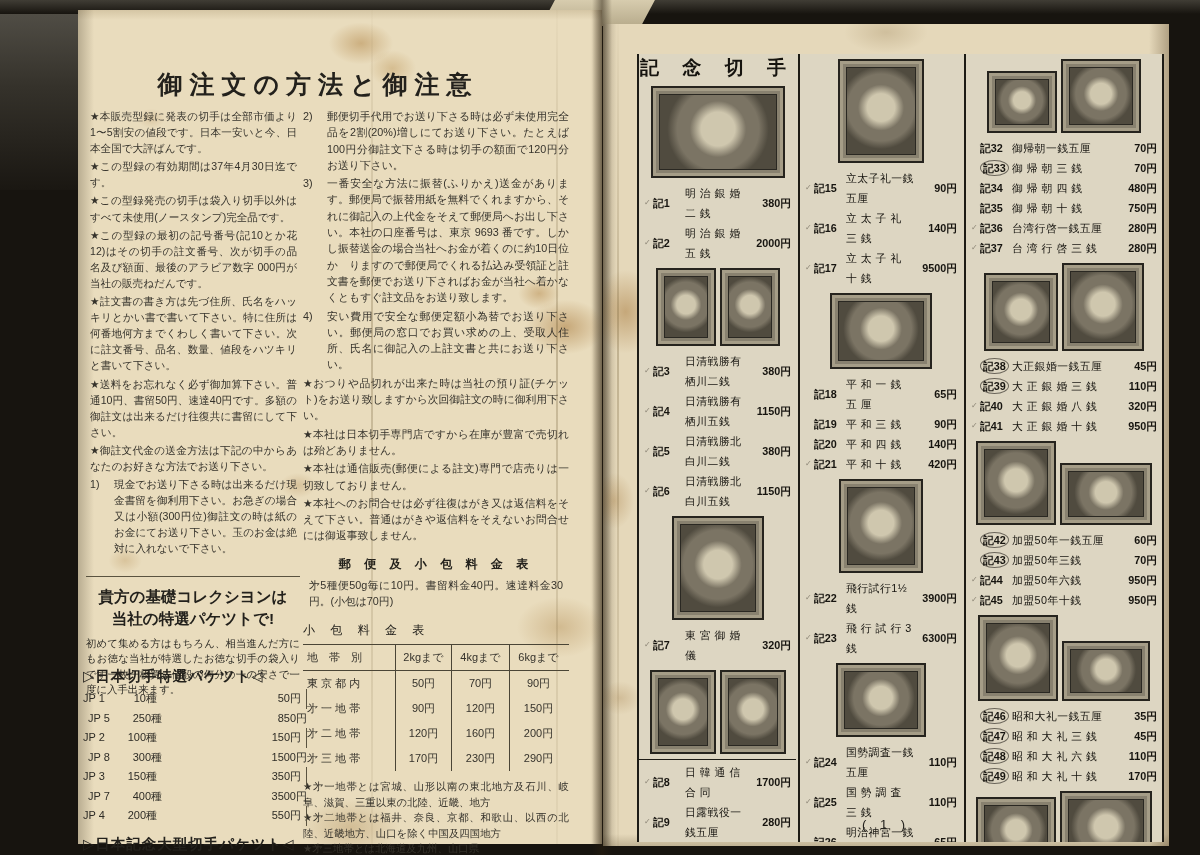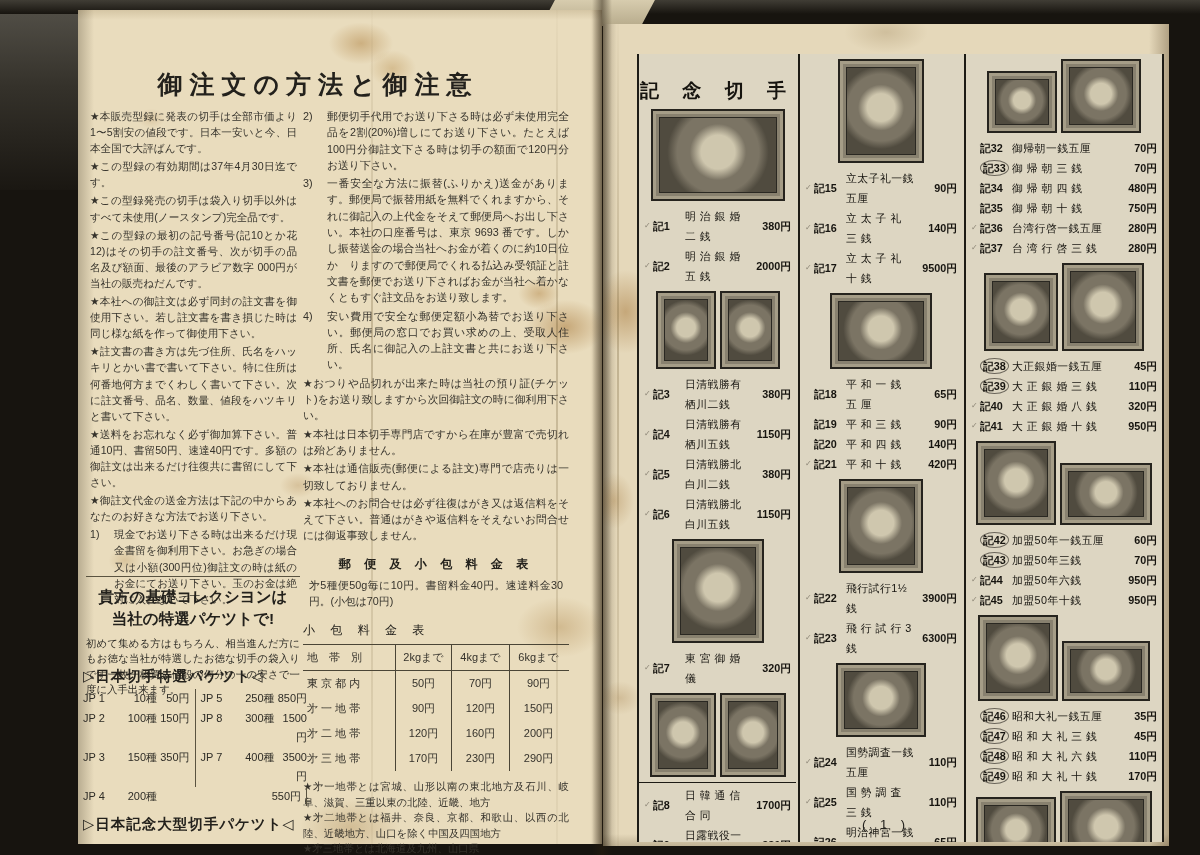--- a/index.html
+++ b/index.html
@@ -69,37 +69,37 @@
   .trow{display:grid;grid-template-columns:92px 56px 58px 58px;font-size:11px;line-height:25px;}
   .trow span{padding:0 4px;}
   .trow span + span{border-left:1px solid #4a4536;text-align:center;}
   .trow.head{border-bottom:1.5px solid #4a4536;}
   .zone-notes{margin-top:8px;font-size:10.4px;line-height:15.6px;}
   .promo{position:absolute;left:8px;top:538px;width:214px;border-top:1.5px solid #5a5340;padding-top:9px;margin-top:28px;}
   .promo h3{font-size:15.5px;font-weight:bold;text-align:center;line-height:22px;margin:0 0 6px;color:#23211c;}
   .promo p{font-size:10.4px;line-height:15.4px;text-align:justify;margin:0;}
   .packets{position:absolute;left:5px;top:648px;width:224px;}
   .pk-title{font-size:14.5px;font-weight:bold;letter-spacing:1px;margin:9px 0 3px;color:#23211c;}
-  .pk-row{display:flex;font-size:11px;line-height:19.5px;}
+  .pk-row{display:flex;font-size:11px;line-height:19.5px;flex-direction:column;}
   .pk-pane{flex:1;display:flex;}
   .pk-pane.l{border-right:1px solid #5a5340;padding-right:5px;}
   .pk-pane.r{padding-left:5px;}
   .pk-pane .pid{width:30px;}
   .pk-pane .qty{width:44px;text-align:right;}
   .pk-pane .prc{flex:1;text-align:right;}
   
   .catalog{position:absolute;left:34px;top:30px;width:527px;height:788px;
     background:#ddd6c2;}
   .cat-col{position:absolute;top:0;height:100%;border-left:2px solid #1d1b15;
     padding:0;overflow:hidden;}
   .cat-col.c1{left:0;width:157px;}
   .cat-col.c2{left:161px;width:162px;}
   .cat-col.c3{left:327px;width:196px;border-right:2px solid #1d1b15;}
   .cat-title{font-weight:bold;font-size:19px;letter-spacing:9px;text-align:center;
-    margin:24px 0 3px;color:#16140f;}
+    margin:1px 0 3px;color:#16140f;}
   .group{padding:0 5px;}
   .group.rule-top{border-top:1.5px solid #1d1b15;margin-top:3px;padding-top:2px;}
   .row{display:flex;align-items:center;font-size:10.8px;line-height:20px;color:#16140f;}
   .mk{width:9px;font-size:8px;color:#8a8474;flex:none;}
   .no{width:32px;font-weight:bold;flex:none;}
   .no i{font-style:normal;}
   .no.circled i{display:inline-block;border:1.3px solid #6a655a;border-radius:50%;padding:0 2px;line-height:14px;}
   .name{flex:1;letter-spacing:.5px;}
   .price{font-weight:bold;text-align:right;min-width:42px;flex:none;}
   .stamp-row{display:flex;justify-content:center;align-items:flex-end;gap:4px;margin:5px 0;}
@@ -118,21 +118,20 @@
 <div class="top-strip"></div>
 <div class="fold-peak"></div>
 
 <div class="page page-left">
   <div class="lp-title">御注文の方法と御注意</div>
   <div class="col-a" id="colA">
       <div class="para">★本販売型録に発表の切手は全部市価より1〜5割安の値段です。日本一安いと今、日本全国で大評ばんです。</div>
       <div class="para">★この型録の有効期間は37年4月30日迄です。</div>
       <div class="para">★この型録発売の切手は袋入り切手以外はすべて未使用(ノースタンプ)完全品です。</div>
       <div class="para">★この型録の最初の記号番号(記10とか花12)はその切手の註文番号、次が切手の品名及び額面、最後のアラビア数字 000円が当社の販売ねだんです。</div>
-      <div class="para">★本社への御註文は必ず同封の註文書を御使用下さい。若し註文書を書き損じた時は同じ様な紙を作って御使用下さい。</div>
       <div class="para">★註文書の書き方は先づ住所、氏名をハッキリとかい書で書いて下さい。特に住所は何番地何方までくわしく書いて下さい。次に註文番号、品名、数量、値段をハツキリと書いて下さい。</div>
       <div class="para">★送料をお忘れなく必ず御加算下さい。普通10円、書留50円、速達40円です。多額の御註文は出来るだけ往復共に書留にして下さい。</div>
       <div class="para">★御註文代金の送金方法は下記の中からあなたのお好きな方法でお送り下さい。</div>
       <div class="para npara">
         <span class="n">1)</span>
         <span class="t">現金でお送り下さる時は出来るだけ現金書留を御利用下さい。お急ぎの場合又は小額(300円位)御註文の時は紙のお金にてお送り下さい。玉のお金は絶対に入れないで下さい。</span>
       </div>
     </div>
   <div class="col-b">
     <div id="colBparas">

